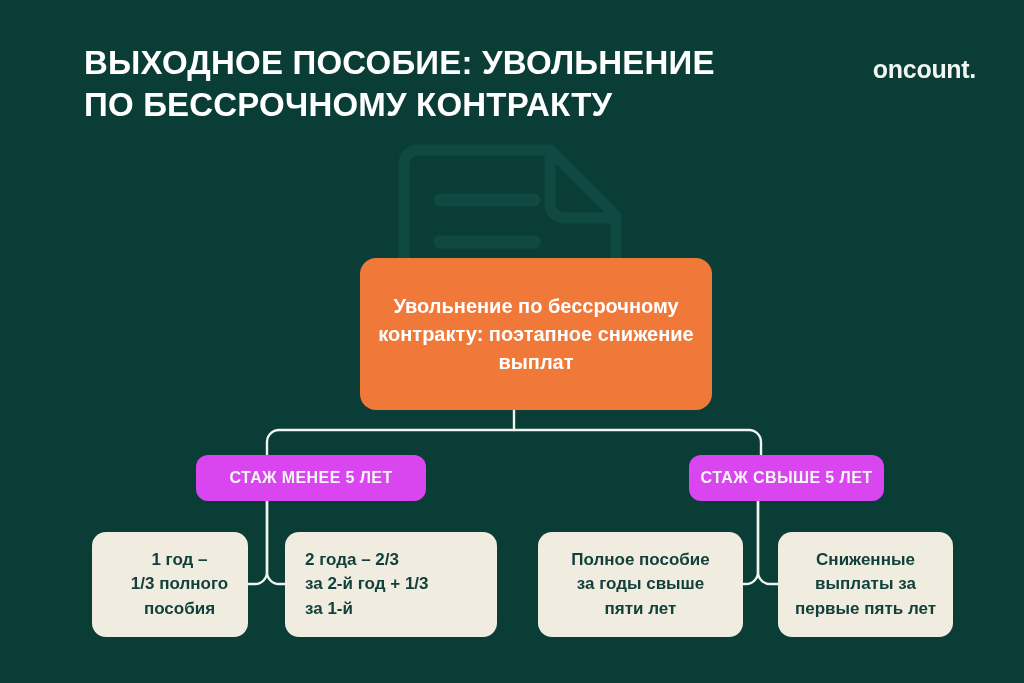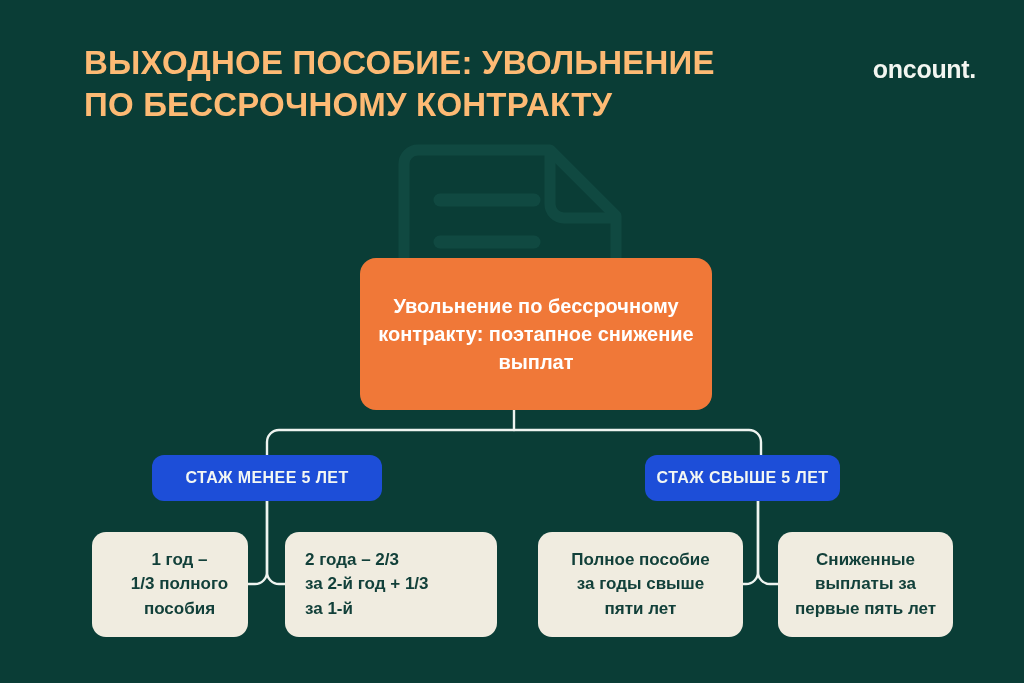--- a/index.html
+++ b/index.html
@@ -20,21 +20,21 @@
     background: #0a3d36;
     overflow: hidden;
   }
 
   
   .page-title {
     position: absolute;
     left: 84px;
     top: 42px;
     width: 740px;
-    color: #fdba74;
+    color: #ffffff;
     font-size: 33px;
     font-weight: bold;
     line-height: 1.28;
     letter-spacing: 0.2px;
     text-transform: uppercase;
     white-space: pre-line;
   }
   .brand-logo {
     position: absolute;
     right: 48px;
@@ -86,30 +86,31 @@
     font-size: 20px;
     font-weight: bold;
     line-height: 1.4;
   }
 
   
   .pill {
     position: absolute;
     top: 455px;
     height: 46px;
-    background: #1d4ed8;
+    background: #d946ef;
     border-radius: 12px;
     display: flex;
     align-items: center;
     justify-content: center;
     color: #f3f7f3;
     font-size: 16px;
     font-weight: bold;
     letter-spacing: 0.4px;
     text-transform: uppercase;
+    margin-left: 44px;
   }
   .pill.left  { left: 152px; width: 230px; }
   .pill.right { left: 645px; width: 195px; }
 
   
   .card {
     position: absolute;
     top: 532px;
     height: 105px;
     background: #f0ece0;

